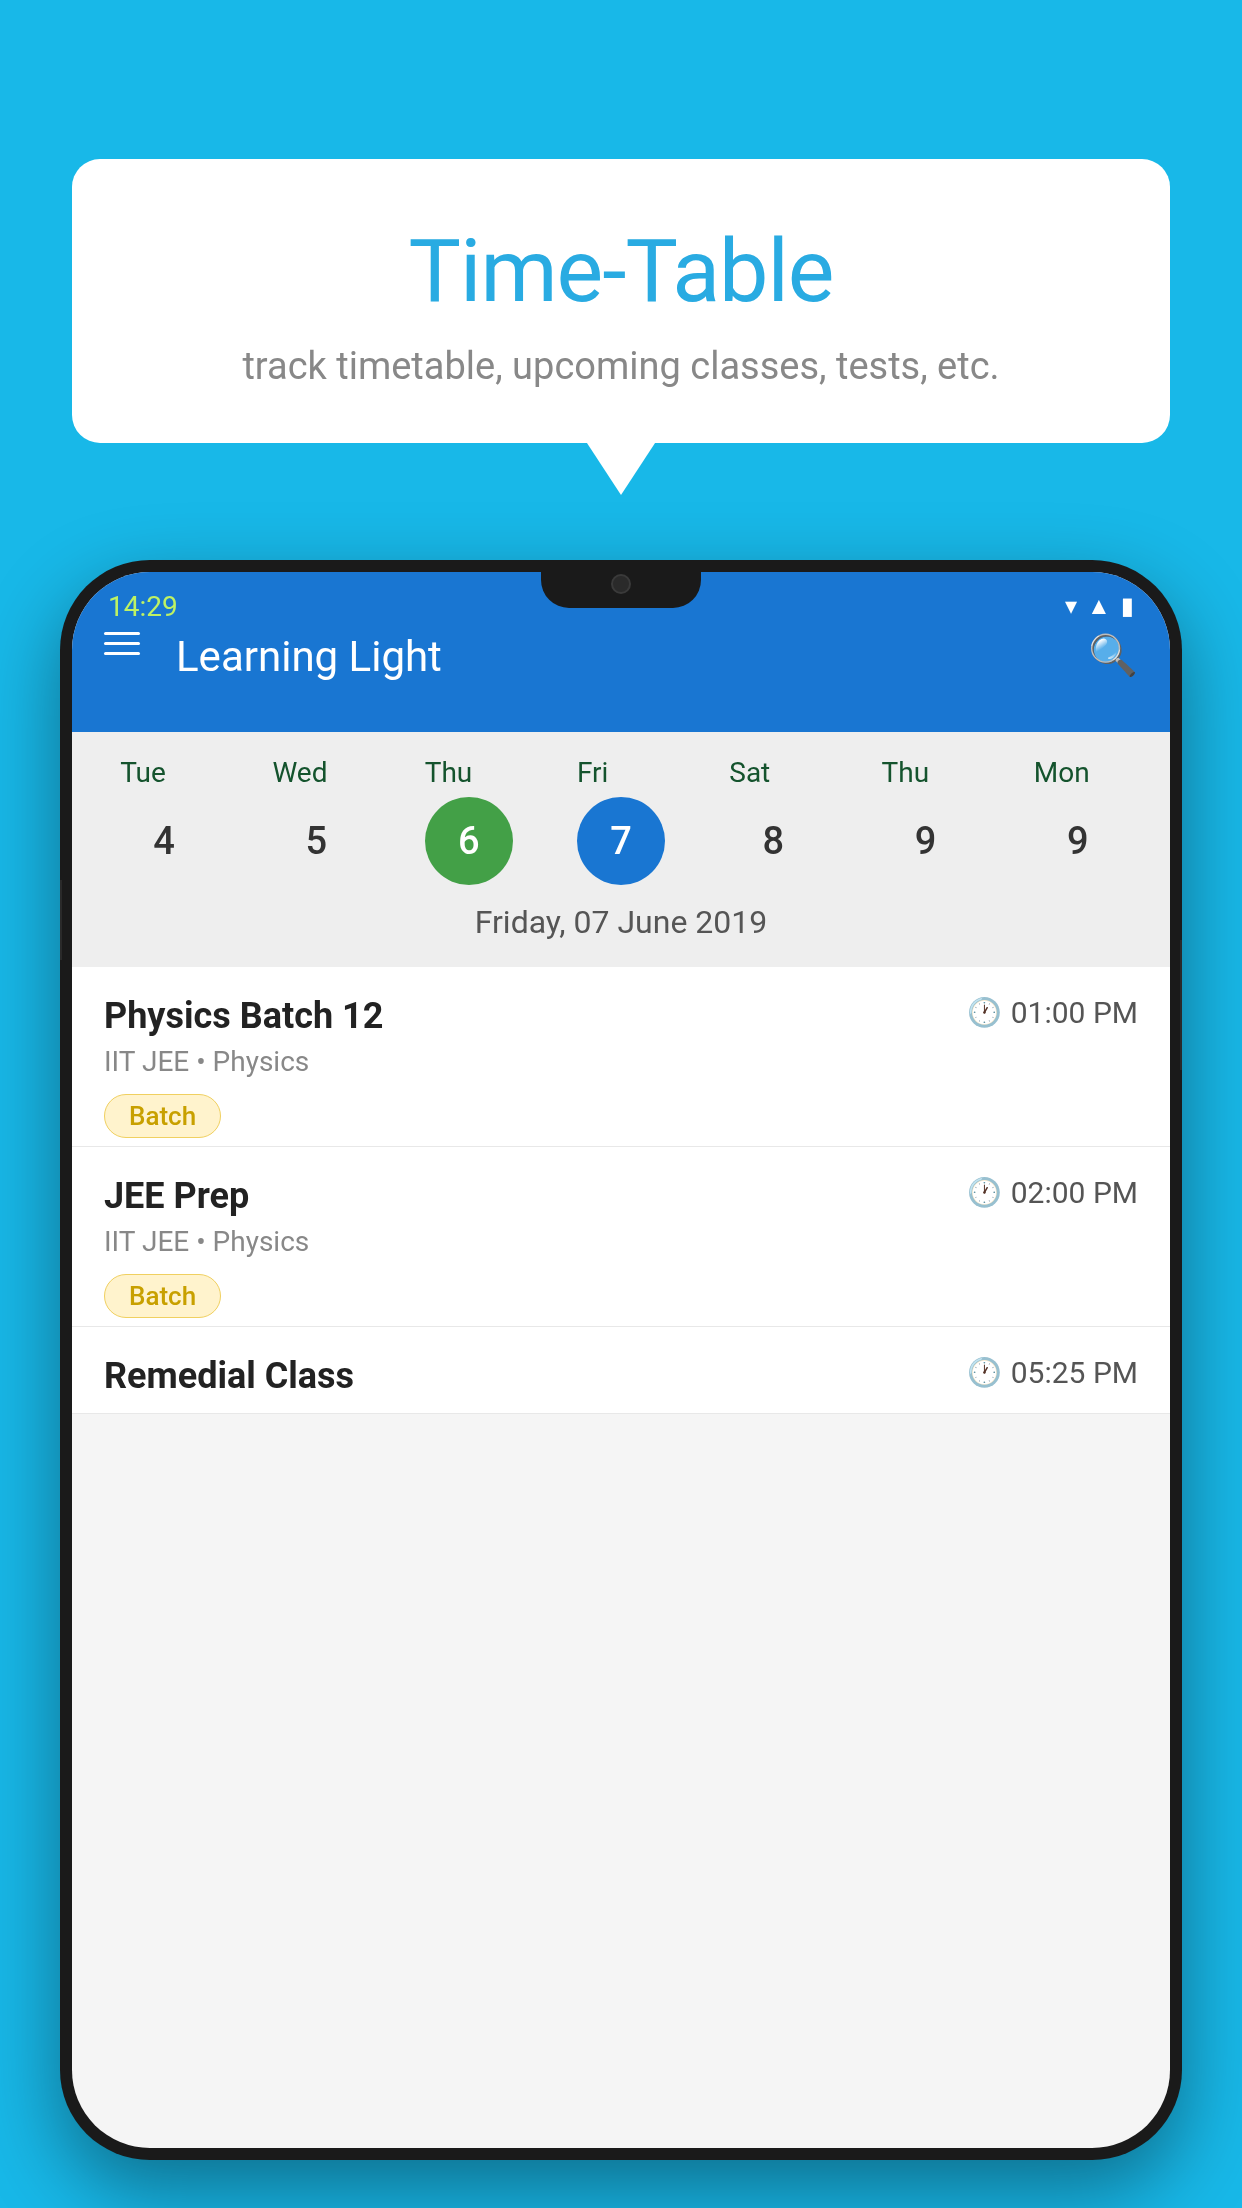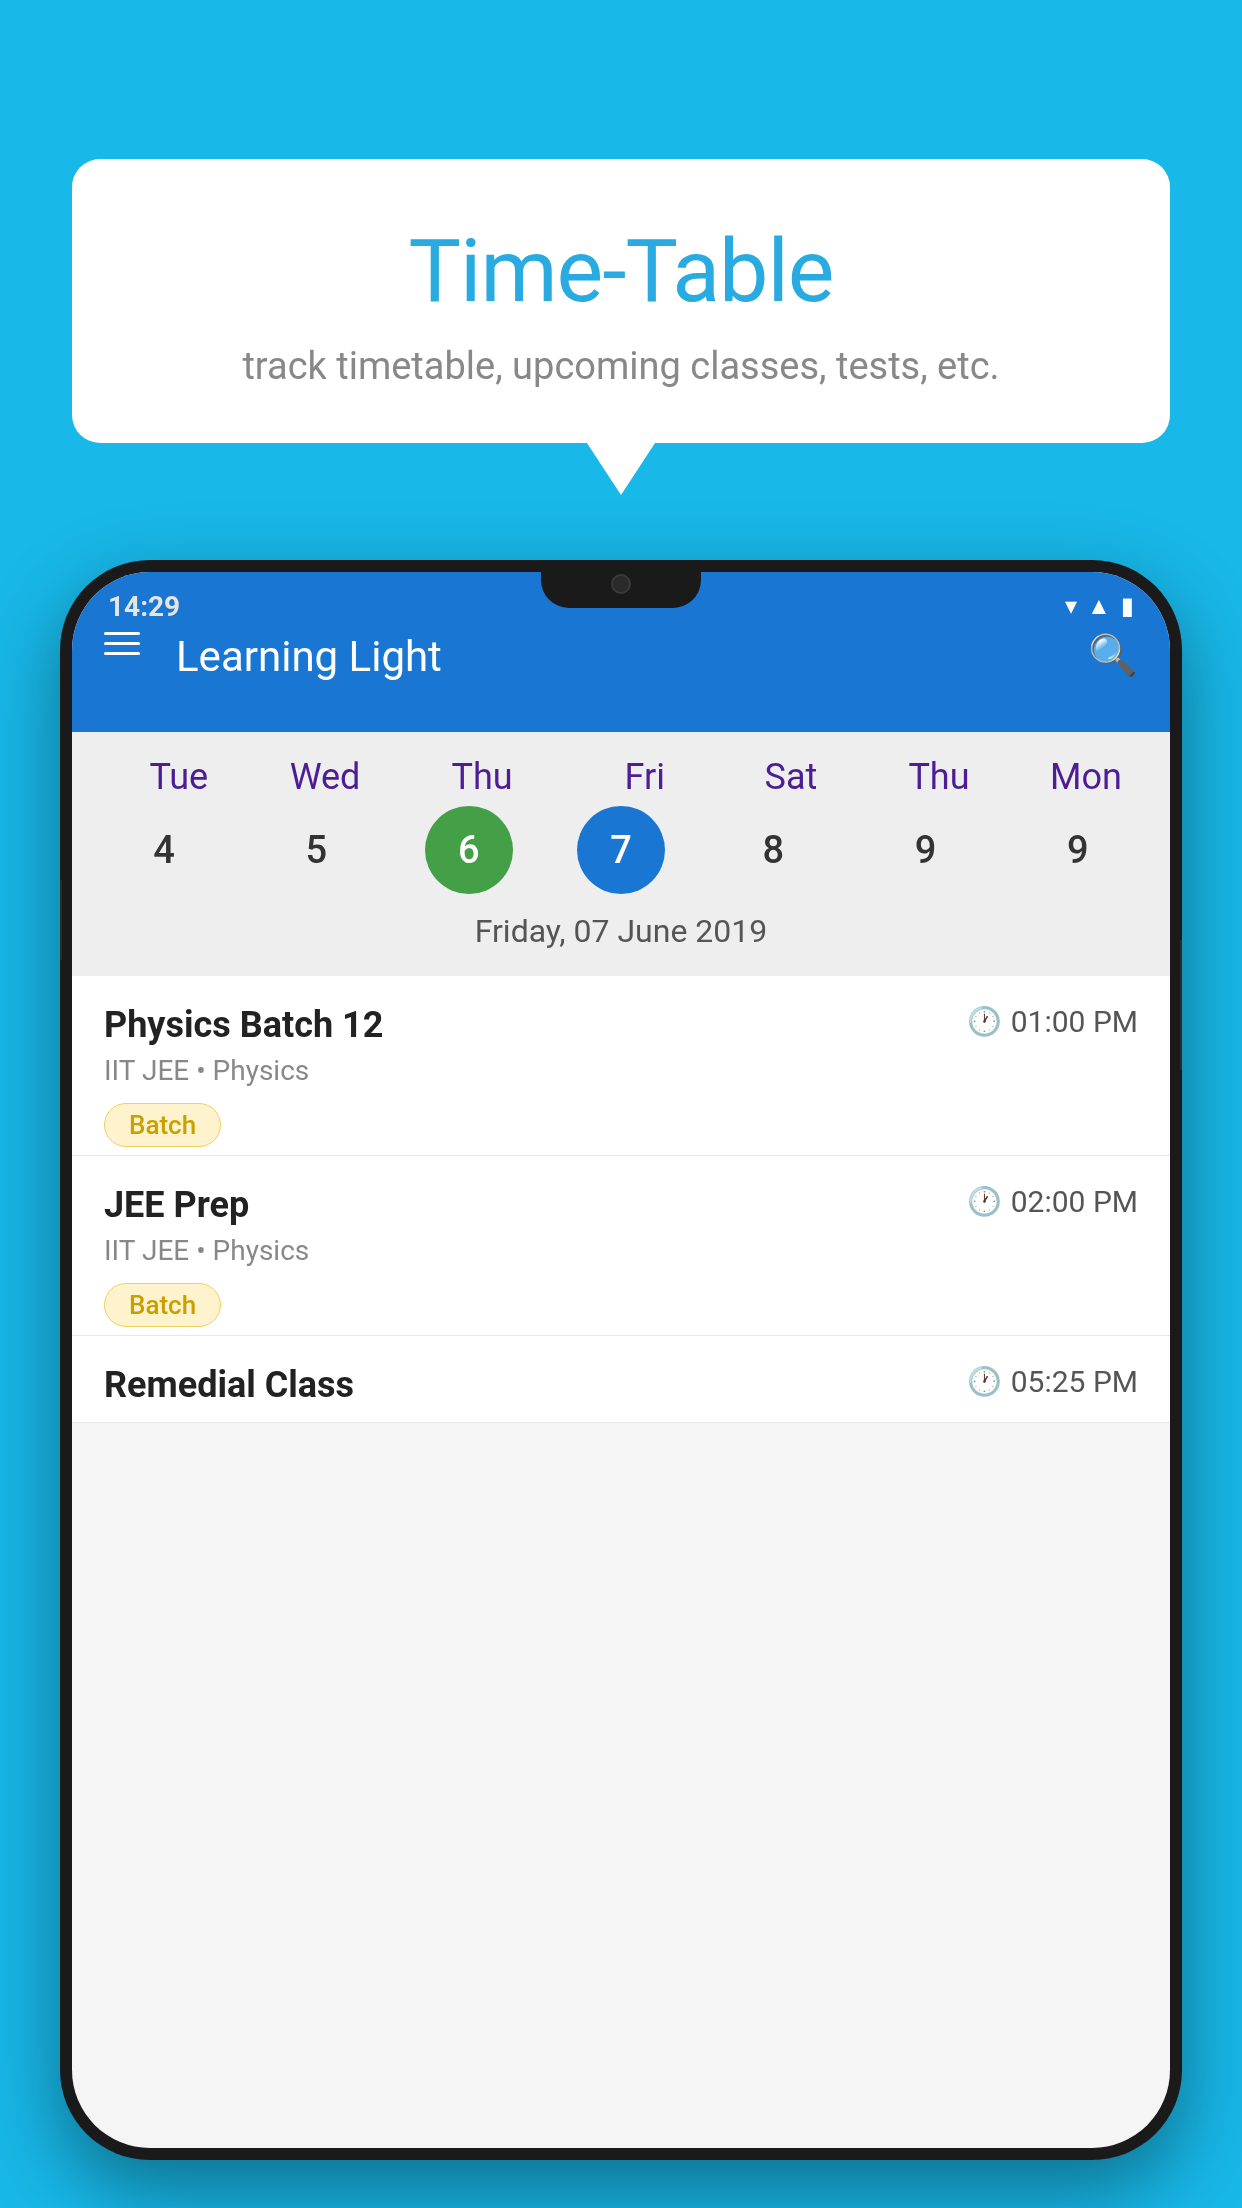--- a/index.html
+++ b/index.html
@@ -116,23 +116,23 @@
       background: #1976D2;
       height: 60px;
       display: flex;
       align-items: center;
       justify-content: space-between;
       padding: 0 36px;
       padding-top: 8px;
     }
 
     .status-time {
-      color: #e5e5e5;
+      color: #bef264;
       font-size: 28px;
-      font-weight: 700;
+      font-weight: 400;
     }
 
     .status-icons {
       display: flex;
       align-items: center;
       gap: 10px;
     }
 
     .status-icon {
       color: white;
@@ -186,23 +186,23 @@
 
     .day-headers {
       display: flex;
       justify-content: space-around;
       padding: 0 16px;
       margin-bottom: 8px;
     }
 
     .day-header {
       width: 88px;
-      text-align: right;
-      font-size: 36px;
-      color: #4c1d95;
+      text-align: left;
+      font-size: 28px;
+      color: #14532d;
       font-weight: 400;
     }
 
     .day-numbers {
       display: flex;
       justify-content: space-around;
       padding: 0 16px;
       align-items: center;
       margin-bottom: 12px;
     }

